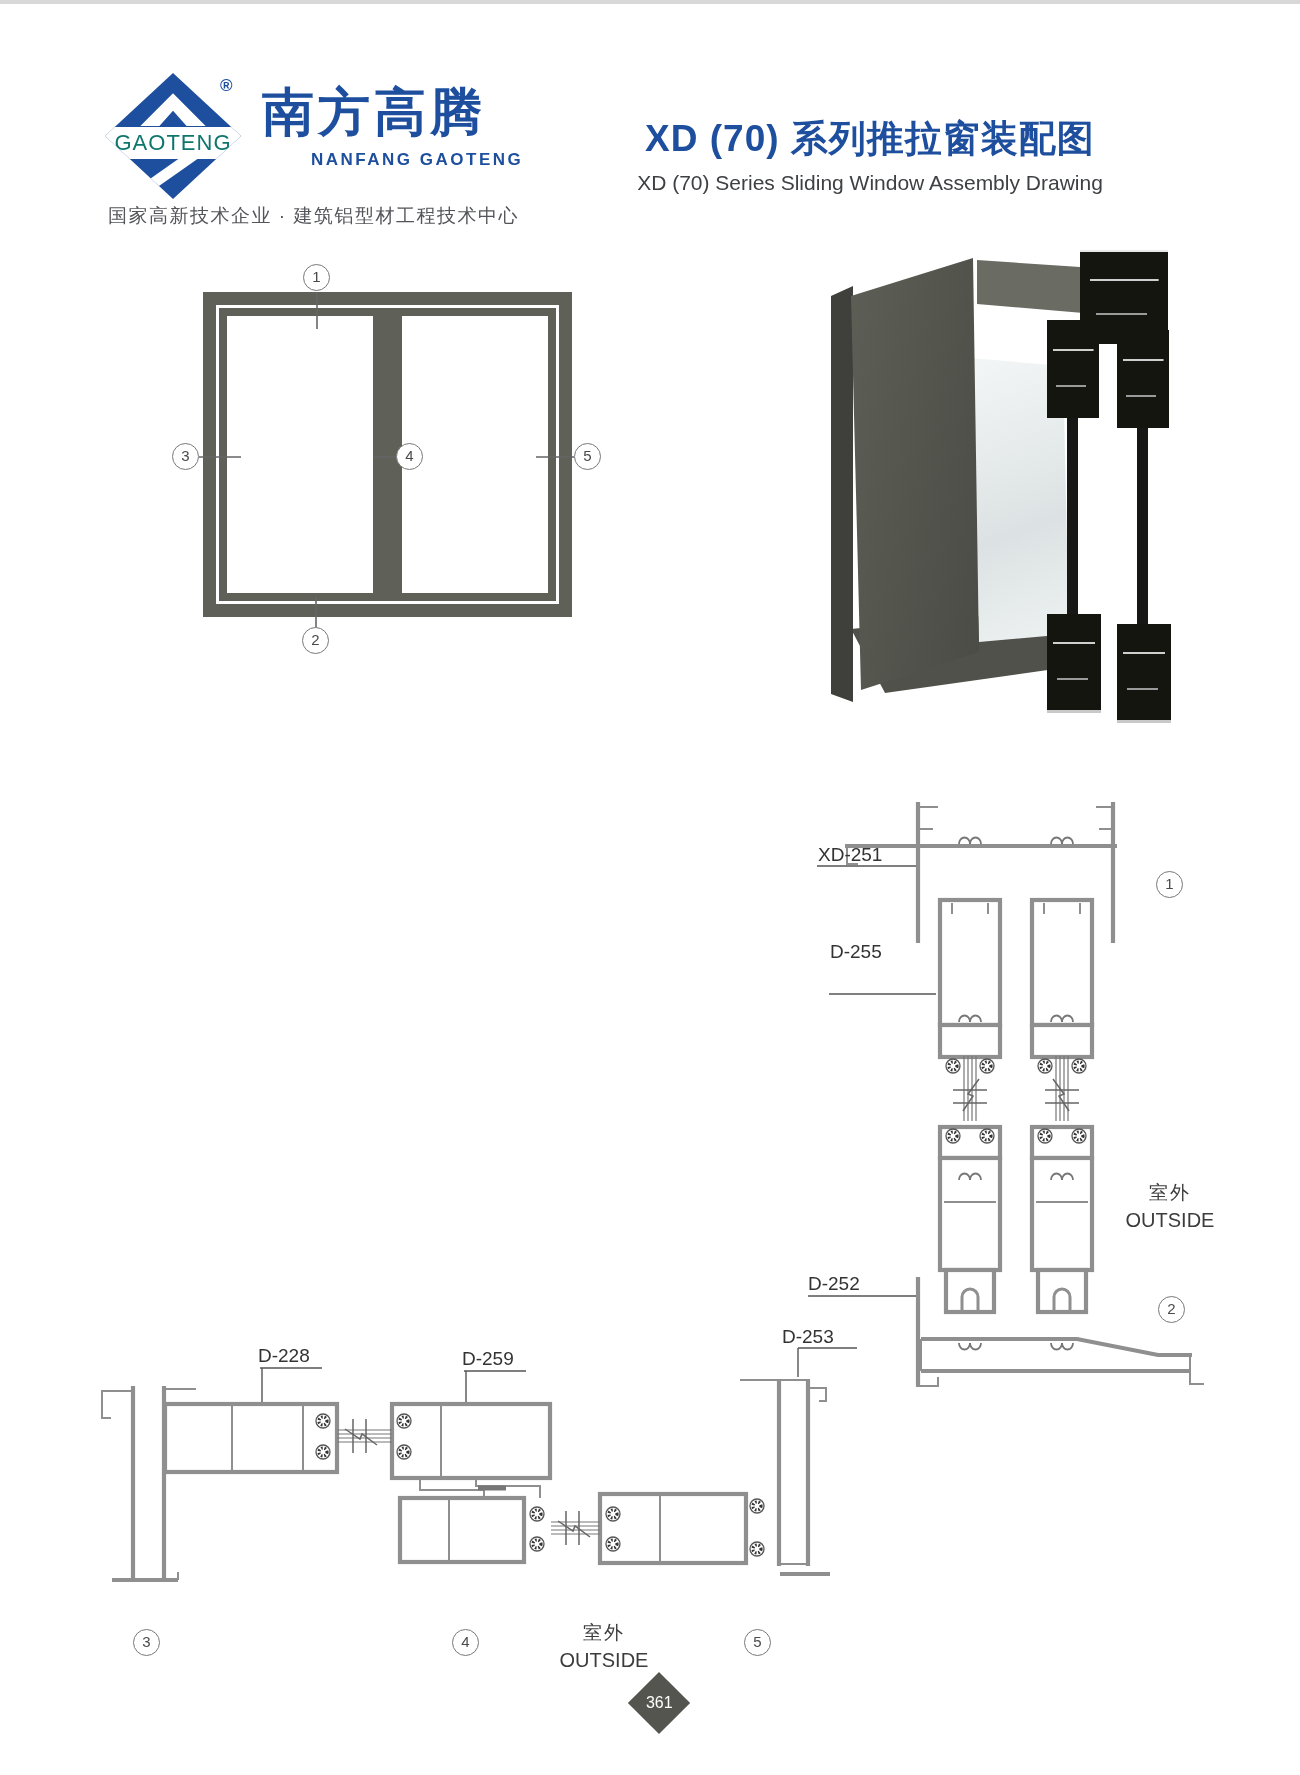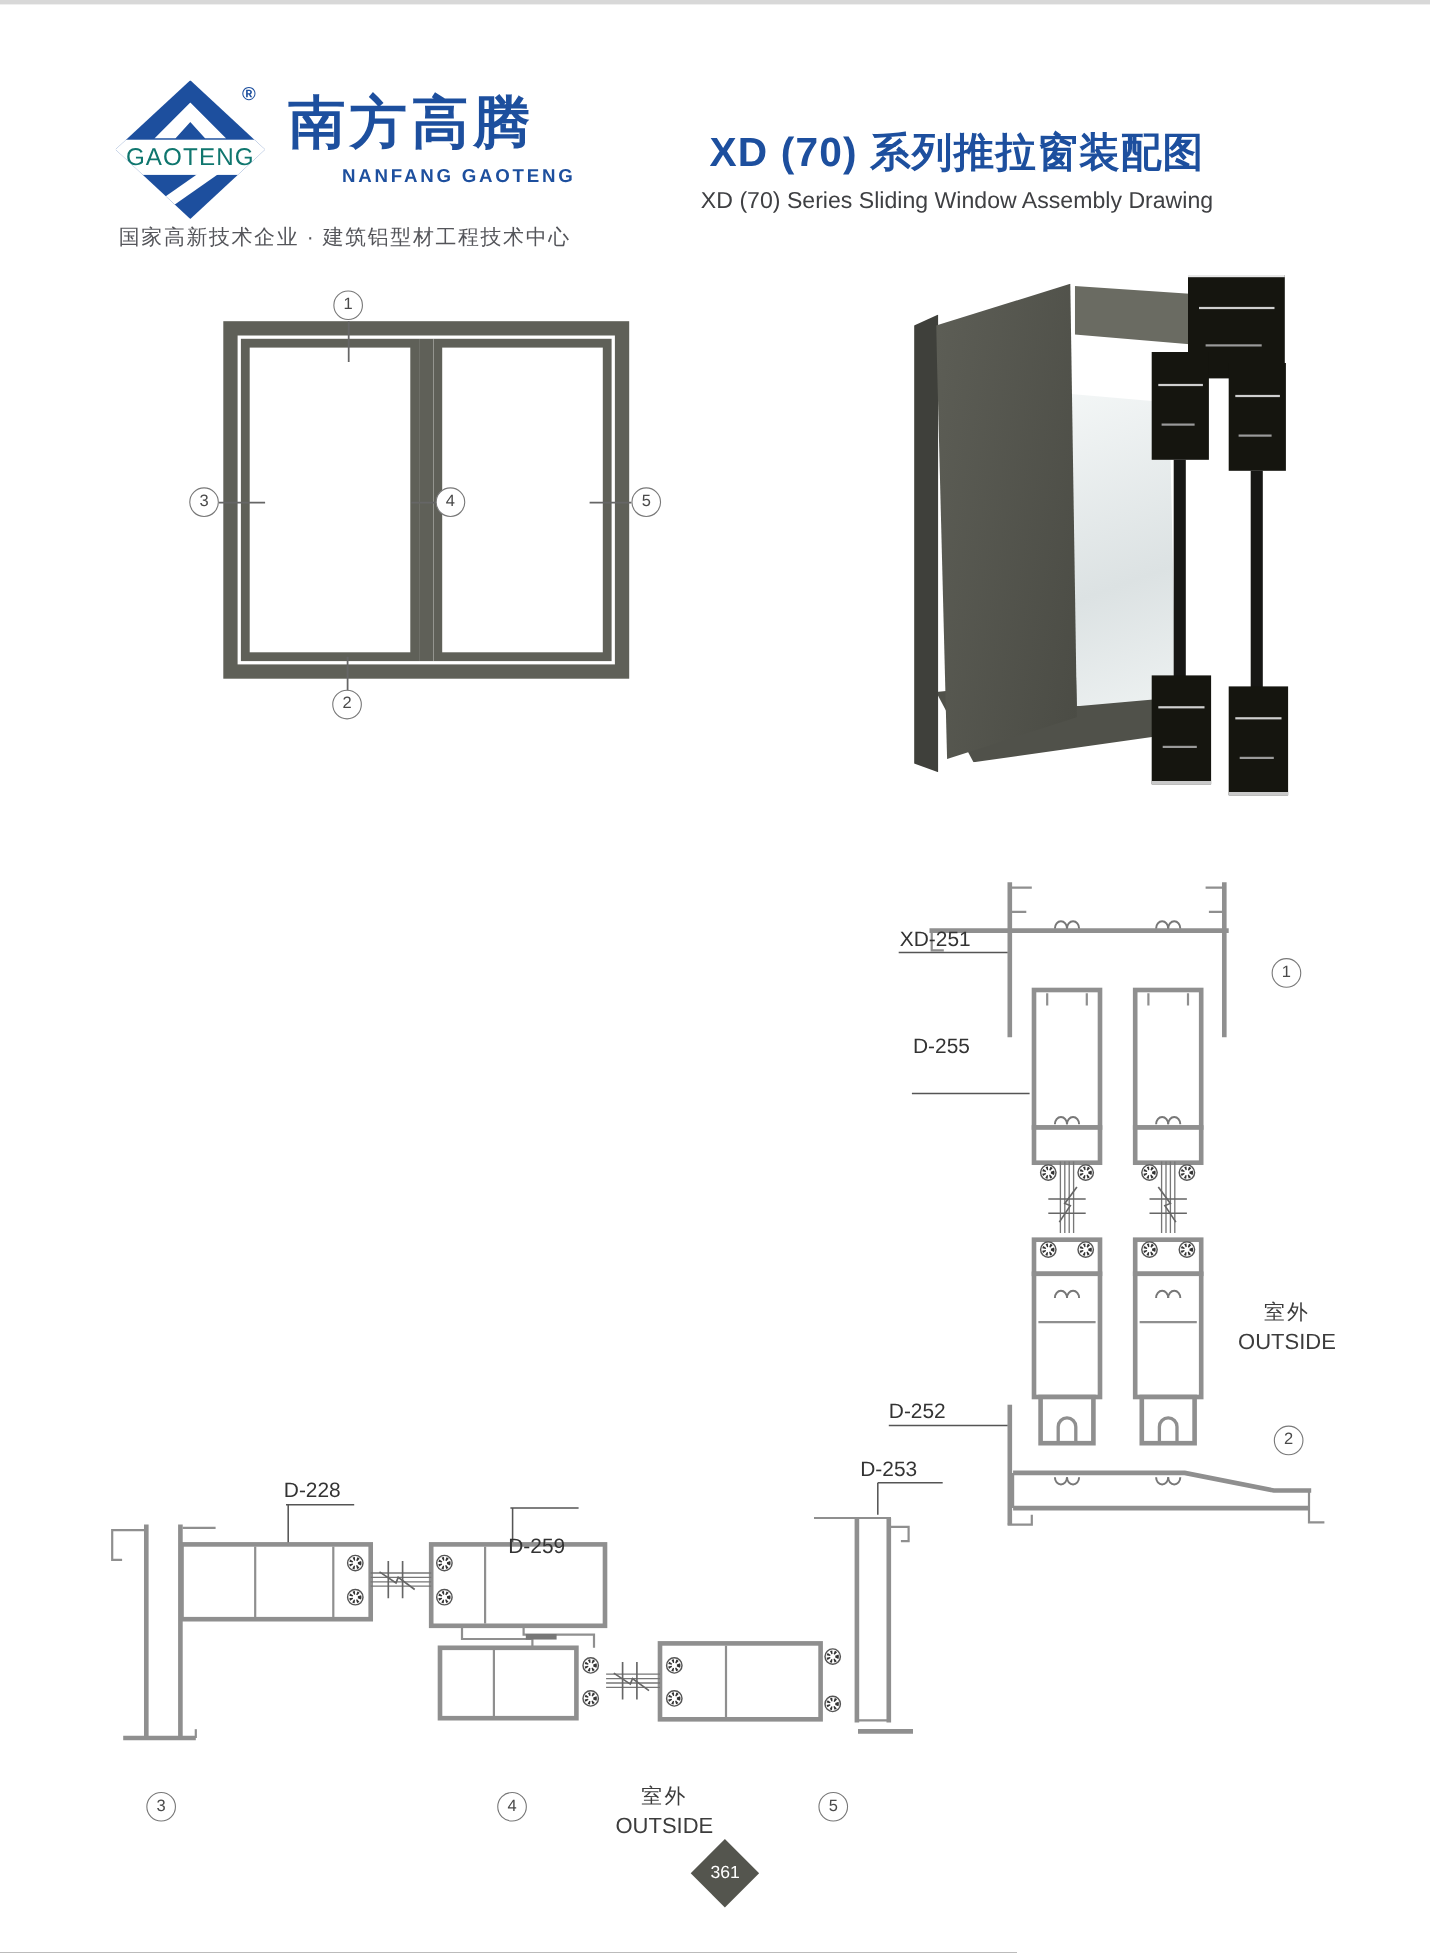--- a/index.html
+++ b/index.html
@@ -242,21 +242,21 @@
   <div class="abs mk" style="left:302px;top:627px;">2</div>
   <div class="abs mk" style="left:172px;top:443px;">3</div>
   <div class="abs mk" style="left:396px;top:443px;">4</div>
   <div class="abs mk" style="left:574px;top:443px;">5</div>
 
   <div class="abs lbl" style="left:818px;top:844px;">XD-251</div>
   <div class="abs lbl" style="left:830px;top:941px;">D-255</div>
   <div class="abs lbl" style="left:808px;top:1273px;">D-252</div>
   <div class="abs lbl" style="left:782px;top:1326px;">D-253</div>
   <div class="abs lbl" style="left:258px;top:1345px;">D-228</div>
-  <div class="abs lbl" style="left:462px;top:1396px;">D-259</div>
+  <div class="abs lbl" style="left:462px;top:1348px;">D-259</div>
 
   <div class="abs mk" style="left:1156px;top:871px;">1</div>
   <div class="abs mk" style="left:1158px;top:1296px;">2</div>
   <div class="abs mk" style="left:133px;top:1629px;">3</div>
   <div class="abs mk" style="left:452px;top:1629px;">4</div>
   <div class="abs mk" style="left:744px;top:1629px;">5</div>
 
   <div class="abs outside" style="left:1115px;top:1180px;">
     <div class="cn">室外</div>
     <div class="en">OUTSIDE</div>

